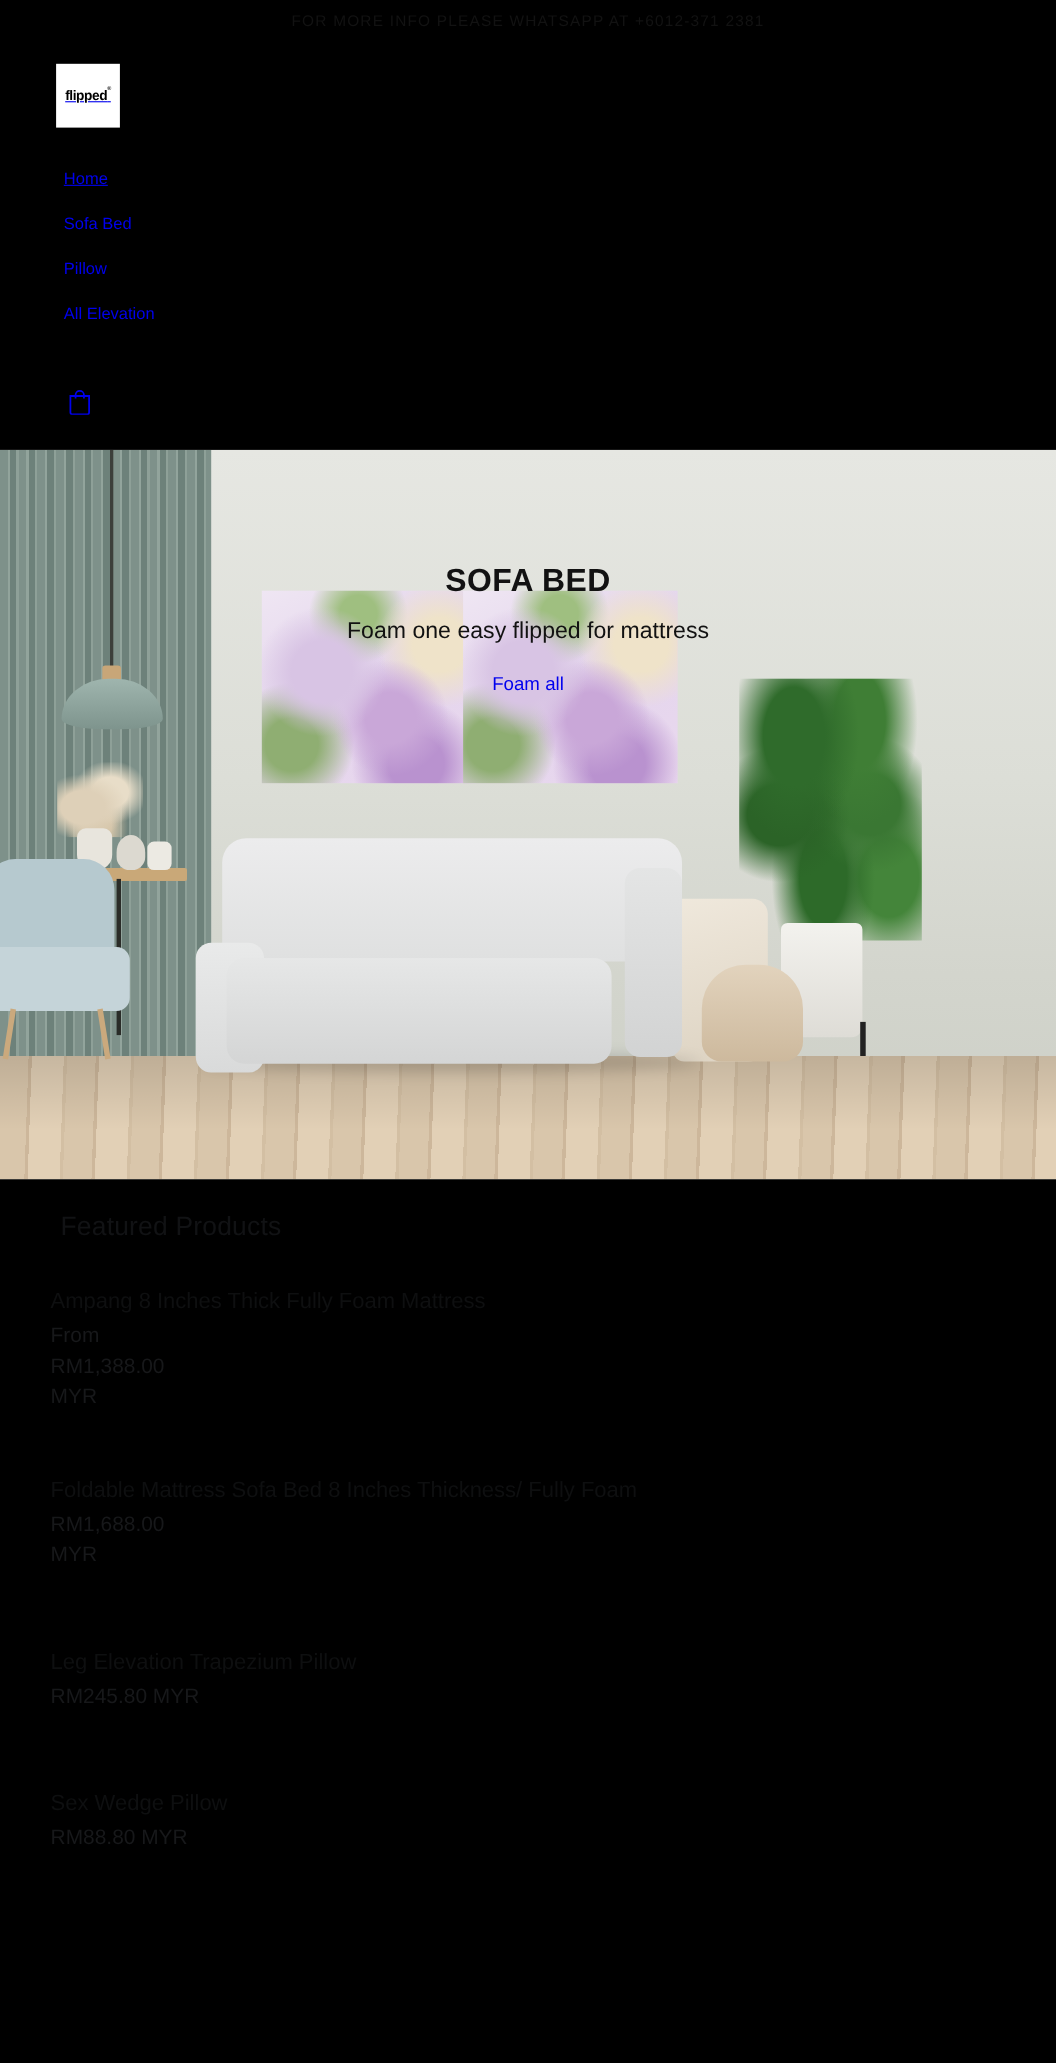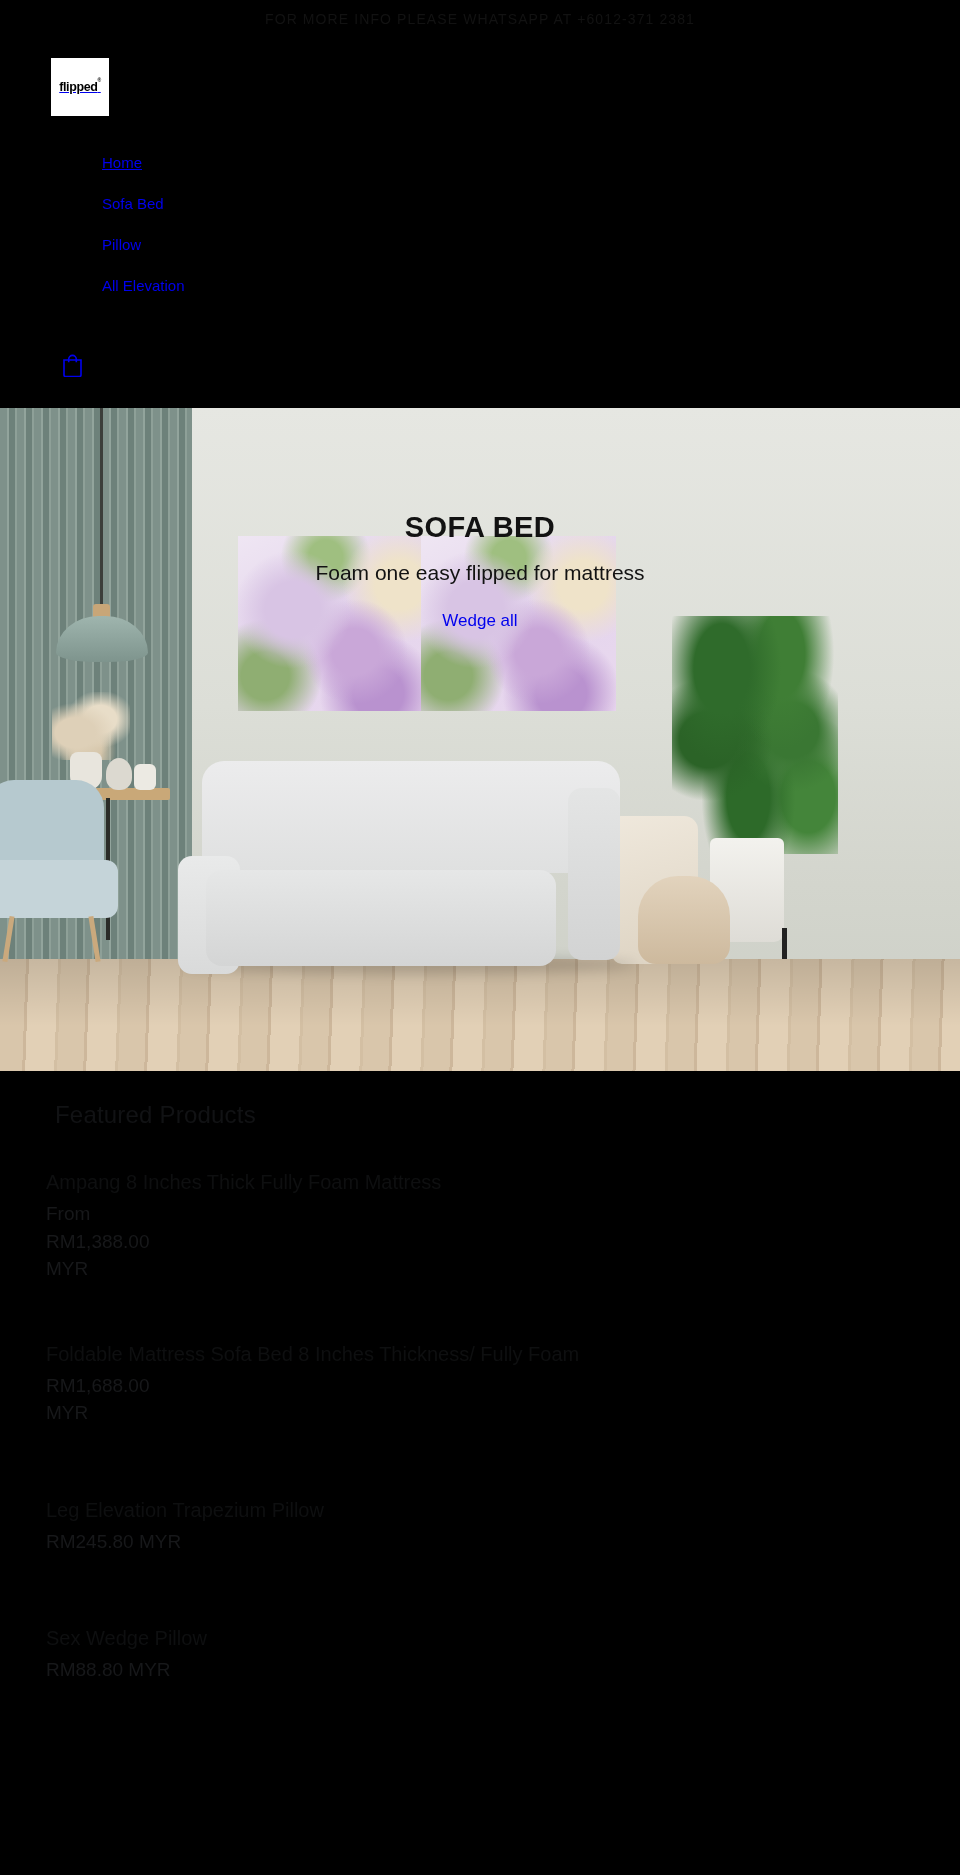--- a/index.html
+++ b/index.html
@@ -67,21 +67,20 @@
     margin-top: 26px;
     padding-left: 58px;
   }
   .nav-item {
     display: block;
     color: #0000ee;
     font-size: 15px;
     line-height: 41px;
     text-decoration: none;
     width: max-content;
-    margin-left: 44px;
   }
   .nav-item.is-current {
     text-decoration: underline;
   }
 
   .header-actions {
     padding-left: 62px;
     padding-top: 48px;
     padding-bottom: 27px;
   }
@@ -339,21 +338,21 @@
   <div class="sofa-arm-r"></div>
   <div class="sofa-arm-l"></div>
   <div class="sofa-seat"></div>
 
   <div class="art art-left"></div>
   <div class="art art-right"></div>
 
   <div class="hero-content">
     <h1 class="hero-title">SOFA BED</h1>
     <p class="hero-subtitle">Foam one easy flipped for mattress</p>
-    <a class="hero-cta" href="#">Wedge all</a>
+    <a class="hero-cta" href="#">Foam all</a>
   </div>
 </section>
 
 <section class="featured-section">
   <h2 class="section-title">Featured Products</h2>
 
   <ul class="product-list">
     <li class="product-card">
       <div class="product-media"></div>
       <a class="product-title" href="#">Ampang 8 Inches Thick Fully Foam Mattress</a>

